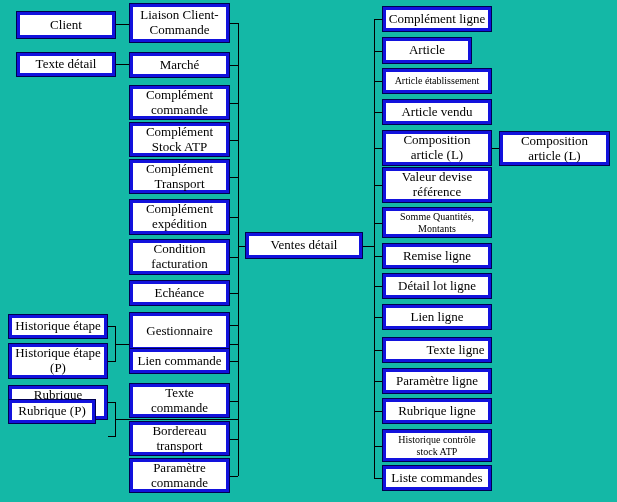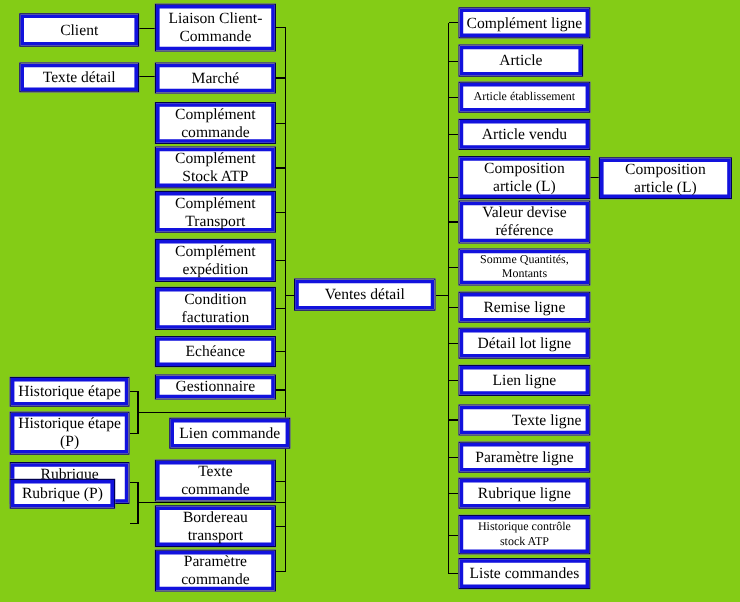--- a/index.html
+++ b/index.html
@@ -1,19 +1,19 @@
 <!DOCTYPE html>
 <html><head>
 <meta charset="utf-8">
 <style>
   html,body { margin:0; padding:0; background:#ffffff; }
   #stage {
     position:relative;
     width:617px; height:502px;
-    background:#84cc16;
+    background:#14b8a6;
     font-family:"Liberation Serif","DejaVu Serif",serif;
     overflow:hidden;
   }
   #wires { position:absolute; left:0; top:0; width:617px; height:502px; }
   .node {
     position:absolute;
     box-sizing:border-box;
     background:#ffffff;
     border:1px solid #00004f;
     box-shadow: inset 0 0 0 3px #1212dd;
@@ -89,31 +89,31 @@
 commande</div>
     <div class="node" style="left: 129px; top: 122px; width: 101px; height: 35px;">Complément
 Stock ATP</div>
     <div class="node" style="left: 129px; top: 159px; width: 101px; height: 35px;">Complément
 Transport</div>
     <div class="node" style="left: 129px; top: 199px; width: 101px; height: 36px;">Complément
 expédition</div>
     <div class="node" style="left: 129px; top: 239px; width: 101px; height: 36px;">Condition
 facturation</div>
     <div class="node" style="left: 129px; top: 280px; width: 101px; height: 26px;">Echéance</div>
-    <div class="node" style="left: 129px; top: 312px; width: 101px; height: 21px;">Gestionnaire</div>
-    <div class="node" style="left: 129px; top: 348px; width: 101px; height: 26px; margin-left: 12px;">Lien commande</div>
+    <div class="node" style="left: 129px; top: 312px; width: 101px; height: 39px;">Gestionnaire</div>
+    <div class="node" style="left: 129px; top: 348px; width: 101px; height: 26px;">Lien commande</div>
     <div class="node" style="left: 129px; top: 383px; width: 101px; height: 35px;">Texte
 commande</div>
     <div class="node" style="left: 129px; top: 421px; width: 101px; height: 35px;">Bordereau
 transport</div>
     <div class="node" style="left: 129px; top: 458px; width: 101px; height: 35px;">Paramètre
 commande</div>
     <div class="node" style="left: 245px; top: 232px; width: 118px; height: 27px;">Ventes détail</div>
     <div class="node" style="left: 382px; top: 6px; width: 110px; height: 26px;">Complément ligne</div>
-    <div class="node" style="left: 382px; top: 37px; width: 104px; height: 27px; font-family: Liberation Serif, serif;">Article</div>
+    <div class="node" style="left: 382px; top: 37px; width: 90px; height: 27px; font-family: Liberation Serif, serif;">Article</div>
     <div class="node" style="left: 382px; top: 68px; width: 110px; height: 26px; font-size: 10px;">Article établissement</div>
     <div class="node" style="left: 382px; top: 99px; width: 110px; height: 26px;">Article vendu</div>
     <div class="node" style="left: 382px; top: 130px; width: 110px; height: 36px;">Composition
 article (L)</div>
     <div class="node" style="left: 382px; top: 167px; width: 110px; height: 36px;">Valeur devise
 référence</div>
     <div class="node" style="left: 382px; top: 207px; width: 110px; height: 31px; font-size: 10px;">Somme Quantités,
 Montants</div>
     <div class="node" style="left: 382px; top: 243px; width: 110px; height: 26px;">Remise ligne</div>
     <div class="node" style="left: 382px; top: 273px; width: 110px; height: 26px;">Détail lot ligne</div>

